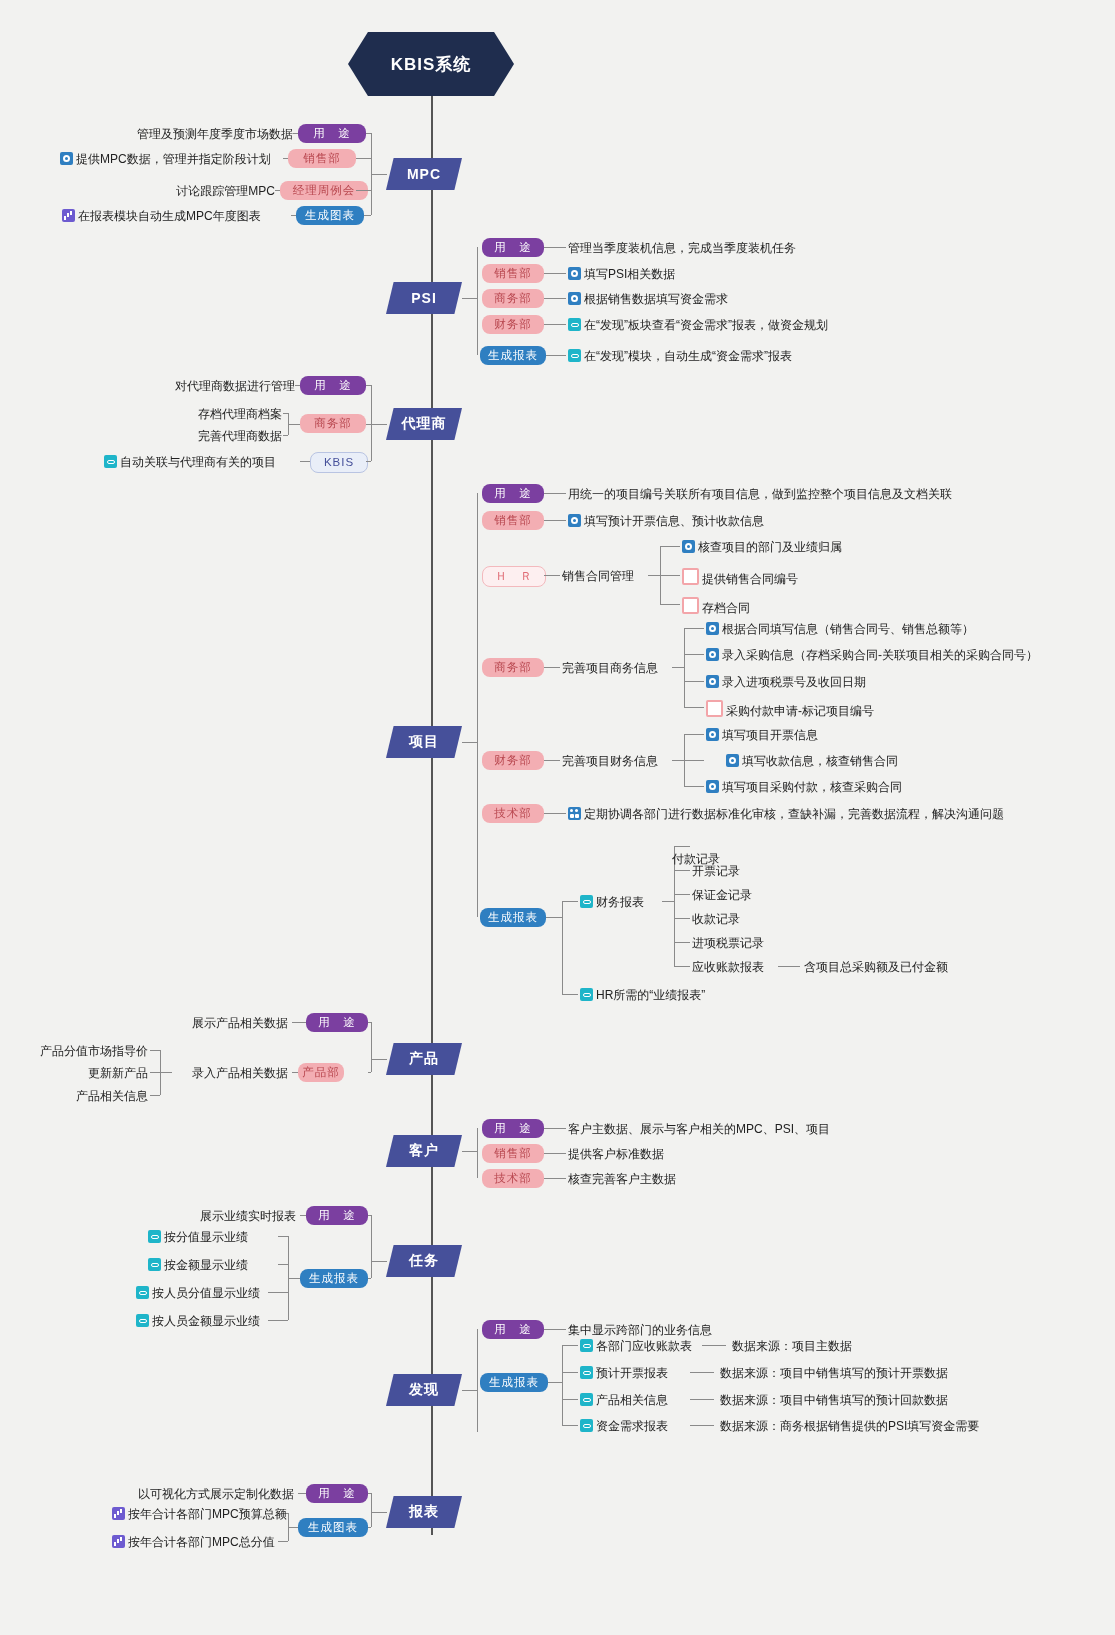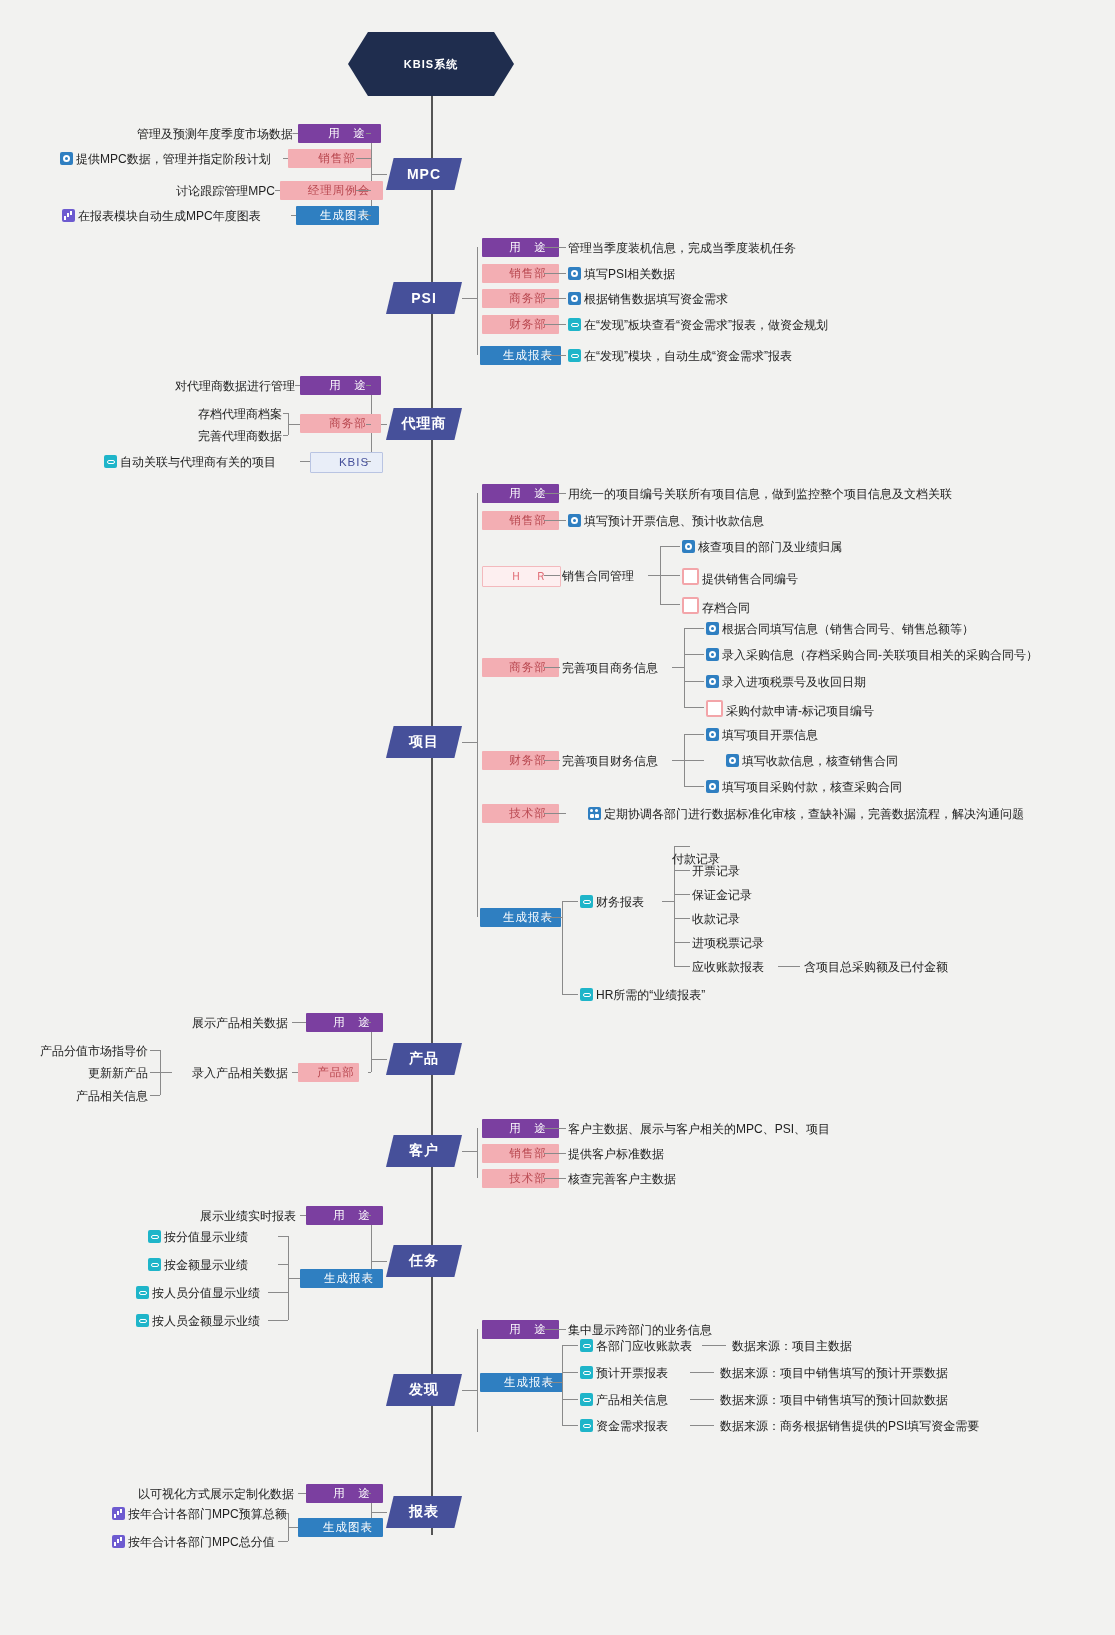--- a/index.html
+++ b/index.html
@@ -11,35 +11,35 @@
     position:relative;overflow:hidden;
   }
   #root{position:absolute;inset:0;}
 
   
   .trunk{position:absolute;left:431px;top:95px;width:2px;height:1440px;background:#555;}
 
   
   .hexa{
     position:absolute;background:#1f2d4e;color:#fff;font-weight:bold;
-    font-size:11px;letter-spacing:1px;text-align:center;
+    font-size:17px;letter-spacing:1px;text-align:center;
     clip-path:polygon(12% 0,88% 0,100% 50%,88% 100%,12% 100%,0 50%);
     display:flex;align-items:center;justify-content:center;
   }
   .mainnode{
     position:absolute;background:#46509a;color:#fff;font-size:14px;font-weight:bold;
     text-align:center;letter-spacing:1px;
     clip-path:polygon(10% 0,100% 0,90% 100%,0 100%);
     display:flex;align-items:center;justify-content:center;
     width:76px;height:32px;
   }
   .lbl{
     position:absolute;height:19px;line-height:19px;text-align:center;
-    font-size:11.5px;letter-spacing:1px;border-radius:1px;
-    display:flex;align-items:center;justify-content:center;padding-left:15px;
+    font-size:11.5px;letter-spacing:1px;border-radius:8px;
+    display:flex;align-items:center;justify-content:center;
   }
   .lbl-purple{background:#7b3fa0;color:#fff;}
   .lbl-pink{background:#f3aeb3;color:#b8474f;}
   .lbl-blue{background:#2f7fc1;color:#fff;}
   .lbl-hr{background:#fdeff0;color:#e06b75;border:1px solid #f3b9bd;}
   .lbl-kbis{background:#e9eef8;color:#46509a;border:1px solid #b9c4e2;}
 
   .txt{position:absolute;font-size:12px;color:#222;white-space:nowrap;line-height:16px;}
   .txt.r{text-align:right;}
 
@@ -185,21 +185,21 @@
   <div class="v" style="left:684px;top:734px;height:52px;"></div>
   <div class="h" style="left:684px;top:734px;width:20px;"></div>
   <div class="h" style="left:684px;top:760px;width:20px;"></div>
   <div class="h" style="left:684px;top:786px;width:20px;"></div>
   <div class="txt" style="left:706px;top:727px;"><span class="ic ic-gear"></span><span>填写项目开票信息</span></div>
   <div class="txt" style="left:706px;top:753px;margin-left:20px;"><span class="ic ic-gear"></span><span>填写收款信息，核查销售合同</span></div>
   <div class="txt" style="left:706px;top:779px;"><span class="ic ic-gear"></span><span>填写项目采购付款，核查采购合同</span></div>
 
   <div class="lbl lbl-pink" style="left:482px;top:804px;width:62px;">技术部</div>
   <div class="h" style="left:544px;top:813px;width:22px;"></div>
-  <div class="txt" style="left:568px;top:806px;margin-left:20px;"><span class="ic ic-people"></span><span>定期协调各部门进行数据标准化审核，查缺补漏，完善数据流程，解决沟通问题</span></div>
+  <div class="txt" style="left:568px;top:806px;"><span class="ic ic-people"></span><span>定期协调各部门进行数据标准化审核，查缺补漏，完善数据流程，解决沟通问题</span></div>
 
   <div class="lbl lbl-blue" style="left:480px;top:908px;width:66px;">生成报表</div>
   <div class="h" style="left:546px;top:917px;width:16px;"></div>
   <div class="v" style="left:562px;top:901px;height:93px;"></div>
   <div class="h" style="left:562px;top:901px;width:16px;"></div>
   <div class="h" style="left:562px;top:994px;width:16px;"></div>
 
   <div class="txt" style="left:580px;top:894px;"><span class="ic ic-link"></span><span>财务报表</span></div>
   <div class="txt" style="left:580px;top:987px;"><span class="ic ic-link"></span><span>HR所需的“业绩报表”</span></div>
 

